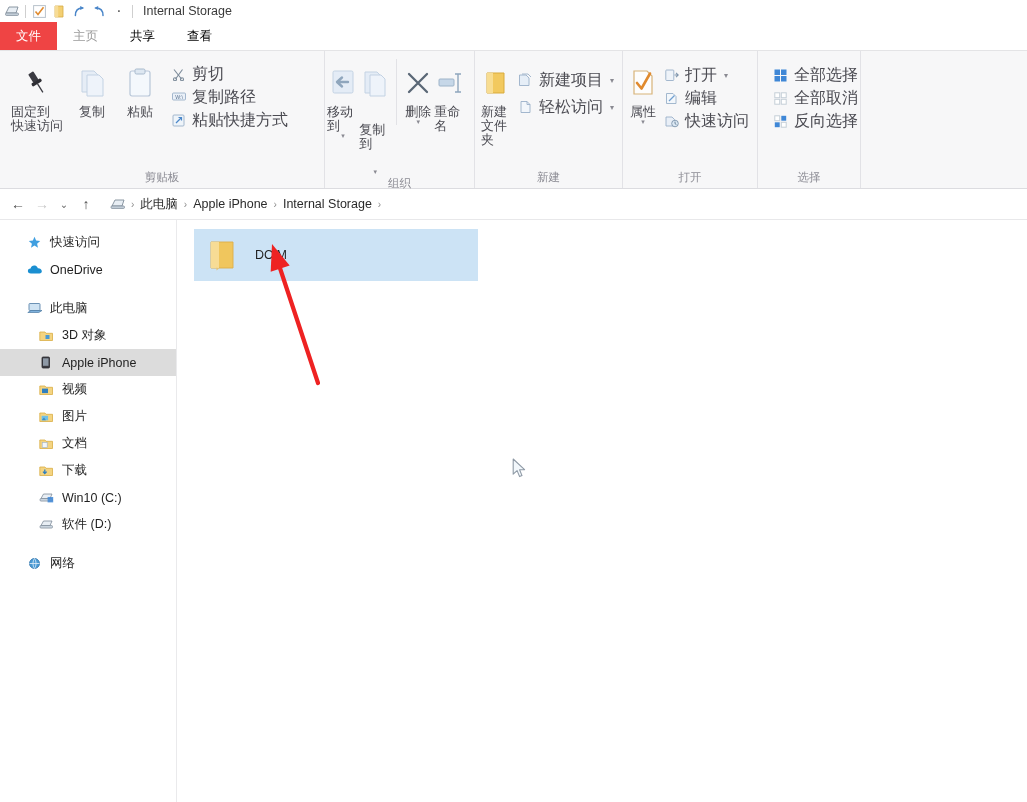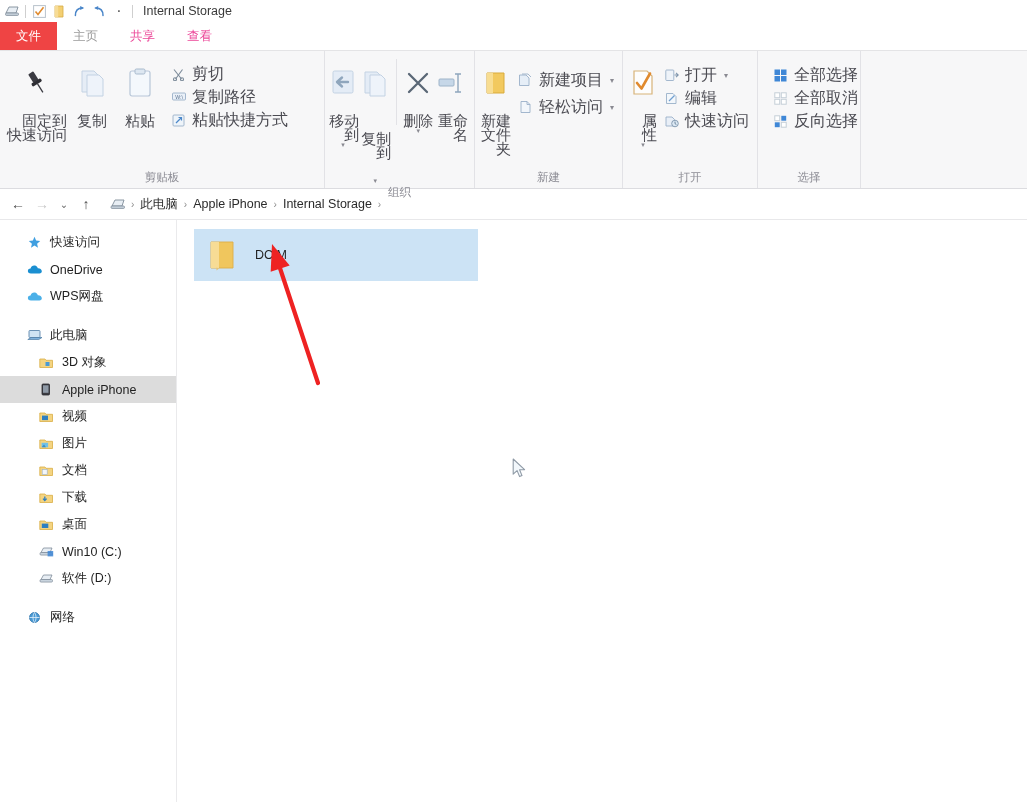--- a/index.html
+++ b/index.html
@@ -29,21 +29,21 @@
   }
   .svg-ico { display: block; }
 
   
   .tabbar {
     height: 28px; display: flex; align-items: stretch;
     background: #ffffff; position: relative;
   }
   .tab {
     display: flex; align-items: center; justify-content: center;
-    font-size: 12.5px; color: #ec4899; padding: 0 16px;
+    font-size: 12.5px; color: #000000; padding: 0 16px;
     min-width: 56px; cursor: default;
   }
   .tab.file {
     background: #ef4444; color: #ffffff; font-weight: normal;
     min-width: 54px;
   }
   .tab.active { background: #ffffff; color: #9a9a9a; }
 
   
   .ribbon {
@@ -66,22 +66,22 @@
   .rgroup-label {
     height: 20px; font-size: 11.5px; color: #8c8c94;
     text-align: center; line-height: 18px;
   }
   .bigbtn {
     width: 58px; display: flex; flex-direction: column;
     align-items: center; padding-top: 6px; cursor: default;
   }
   .bigbtn .ic { height: 40px; display: flex; align-items: center; justify-content: center; }
   .bigbtn .lb {
-    font-size: 15px; color: #4b4b52; text-align: right;
-    line-height: 14px; margin-top: 11px;
+    font-size: 13px; color: #4b4b52; text-align: left;
+    line-height: 14px; margin-top: 2px;
   }
   .smallcol { display: flex; flex-direction: column; padding: 8px 2px 0 6px; gap: 5px; }
   .smallbtn {
     display: flex; align-items: center; gap: 5px; cursor: default;
     height: 18px;
   }
   .smallbtn .ic { width: 17px; display: flex; align-items: center; justify-content: center; }
   .smallbtn .lb { font-size: 16px; color: #4b4b52; white-space: nowrap; }
   .caret-s { font-size: 8px; color: #8a8a92; margin-left: 2px; }
   .caret-b { font-size: 7px; color: #8a8a92; line-height: 5px; }
@@ -469,28 +469,20 @@
 
     <div class="navitem">
       <span class="ic">
         <svg class="svg-ico" width="16" height="11" viewBox="0 0 16 11">
           <path d="M4 9.5 C1.8 9.5 0.6 8 0.9 6.4 C1.2 5 2.6 4.3 3.6 4.5 C4 2.5 5.8 1.2 7.8 1.5 C9.4 1.7 10.5 2.9 10.8 4.2 C12.8 4 14.6 5.2 14.8 7 C15 8.5 13.9 9.5 12.4 9.5 Z" fill="#1a8fd1"></path>
         </svg>
       </span>
       <span>OneDrive</span>
     </div>
 
-    <div class="navitem">
-      <span class="ic">
-        <svg class="svg-ico" width="16" height="11" viewBox="0 0 16 11">
-          <path d="M4 9.5 C1.8 9.5 0.6 8 0.9 6.4 C1.2 5 2.6 4.3 3.6 4.5 C4 2.5 5.8 1.2 7.8 1.5 C9.4 1.7 10.5 2.9 10.8 4.2 C12.8 4 14.6 5.2 14.8 7 C15 8.5 13.9 9.5 12.4 9.5 Z" fill="#4bb0e8"></path>
-        </svg>
-      </span>
-      <span>WPS网盘</span>
-    </div>
 
     <div class="navspacer"></div>
 
     <div class="navitem">
       <span class="ic">
         <svg class="svg-ico" width="16" height="13" viewBox="0 0 16 13">
           <rect x="2" y="1.5" width="11" height="7" rx="0.8" fill="#cfe3f3" stroke="#5d87ad" stroke-width="0.9"></rect>
           <path d="M0.8 10.5 L4 8.5 H15 L11.8 10.5 Z" fill="#7fb2dd" stroke="#4d7ba3" stroke-width="0.7"></path>
         </svg>
       </span>
@@ -552,29 +544,20 @@
       <span class="ic">
         <svg class="svg-ico" width="15" height="13" viewBox="0 0 15 13">
           <path d="M0.8 3 H6 L7 4.3 H13.5 V11.5 H0.8 Z" fill="#f4d481" stroke="#d9ad45" stroke-width="0.8"></path>
           <path d="M5.8 5.4 V9 M4 7.6 L5.8 9.6 L7.6 7.6" stroke="#2f7fc0" stroke-width="1.3" fill="none"></path>
         </svg>
       </span>
       <span>下载</span>
     </div>
 
 
-    <div class="navitem ind1">
-      <span class="ic">
-        <svg class="svg-ico" width="15" height="13" viewBox="0 0 15 13">
-          <path d="M0.8 3 H6 L7 4.3 H13.5 V11.5 H0.8 Z" fill="#f4d481" stroke="#d9ad45" stroke-width="0.8"></path>
-          <rect x="2.8" y="5.6" width="6.5" height="4.4" fill="#2f7fc0"></rect>
-        </svg>
-      </span>
-      <span>桌面</span>
-    </div>
 
     <div class="navitem ind1">
       <span class="ic">
         <svg class="svg-ico" width="16" height="13" viewBox="0 0 16 13">
           <path d="M2 7.5 L4.5 3 L13 3 L11 7.5 Z" fill="#e8eef4" stroke="#7f8c99" stroke-width="0.8"></path>
           <rect x="1" y="7.5" width="12.5" height="2.6" rx="1" fill="#c9d4de" stroke="#7f8c99" stroke-width="0.7"></rect>
           <rect x="8.6" y="6" width="5.6" height="5.4" fill="#3f87d6" opacity="0.85"></rect>
         </svg>
       </span>
       <span>Win10 (C:)</span>

